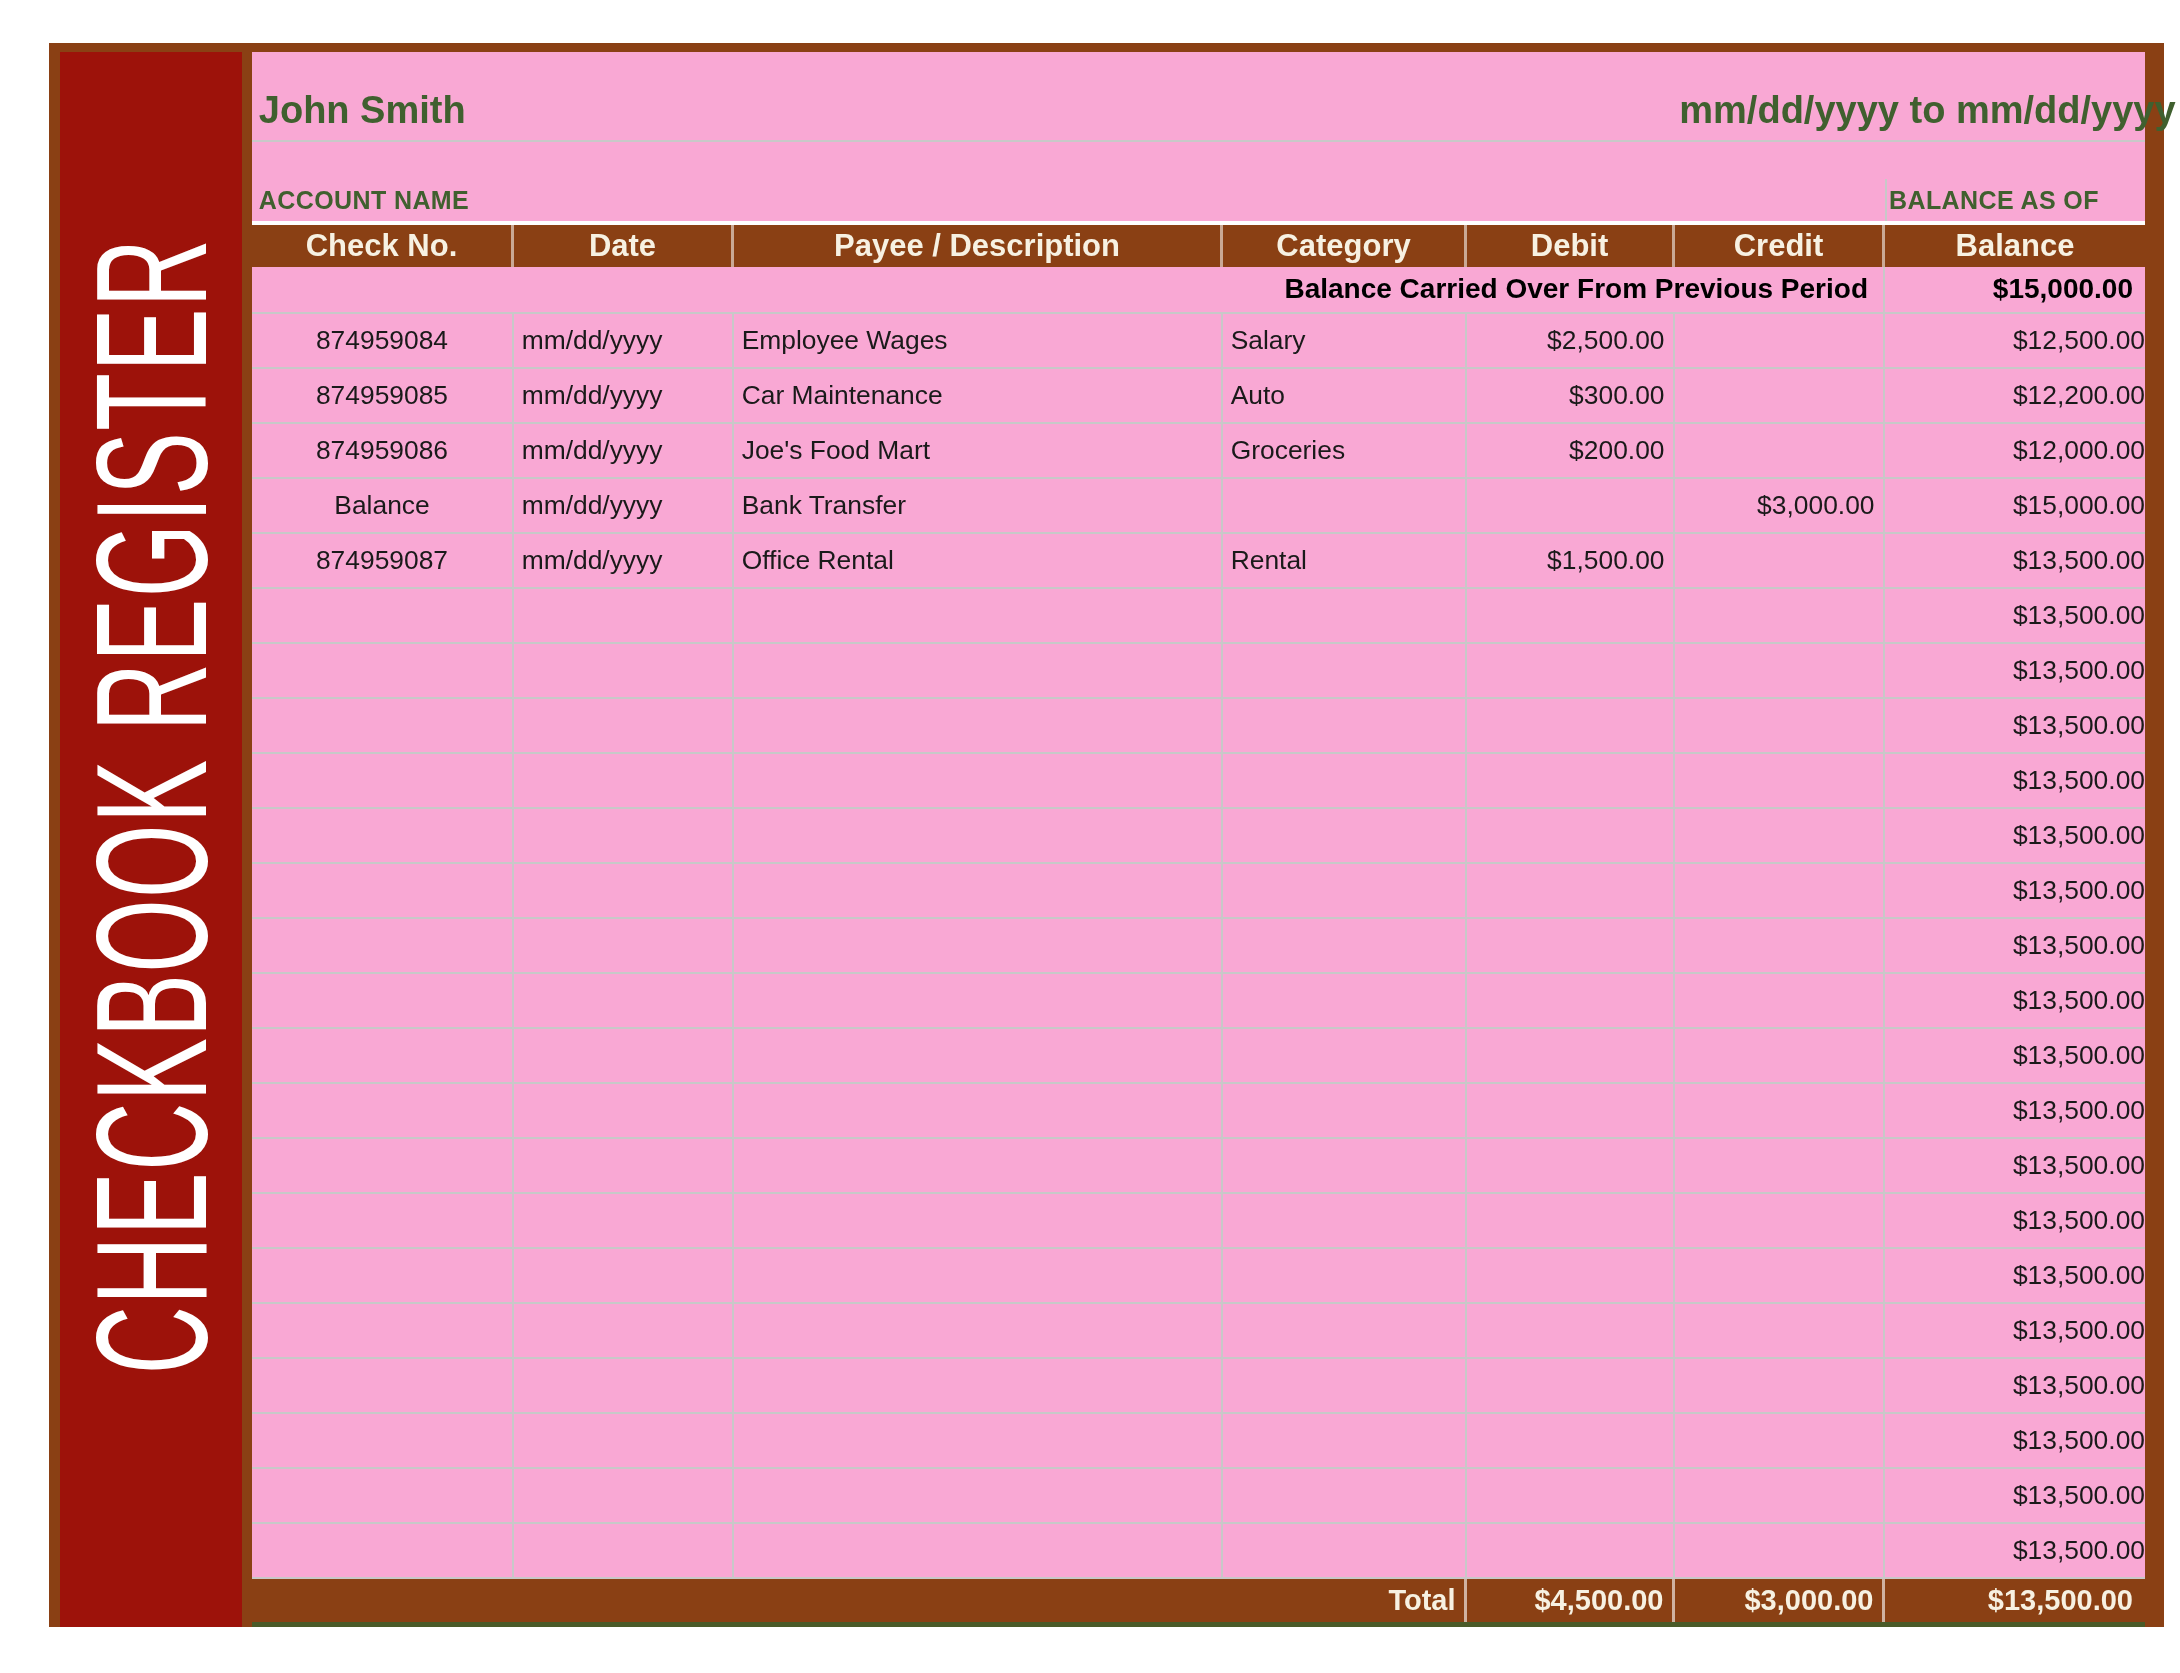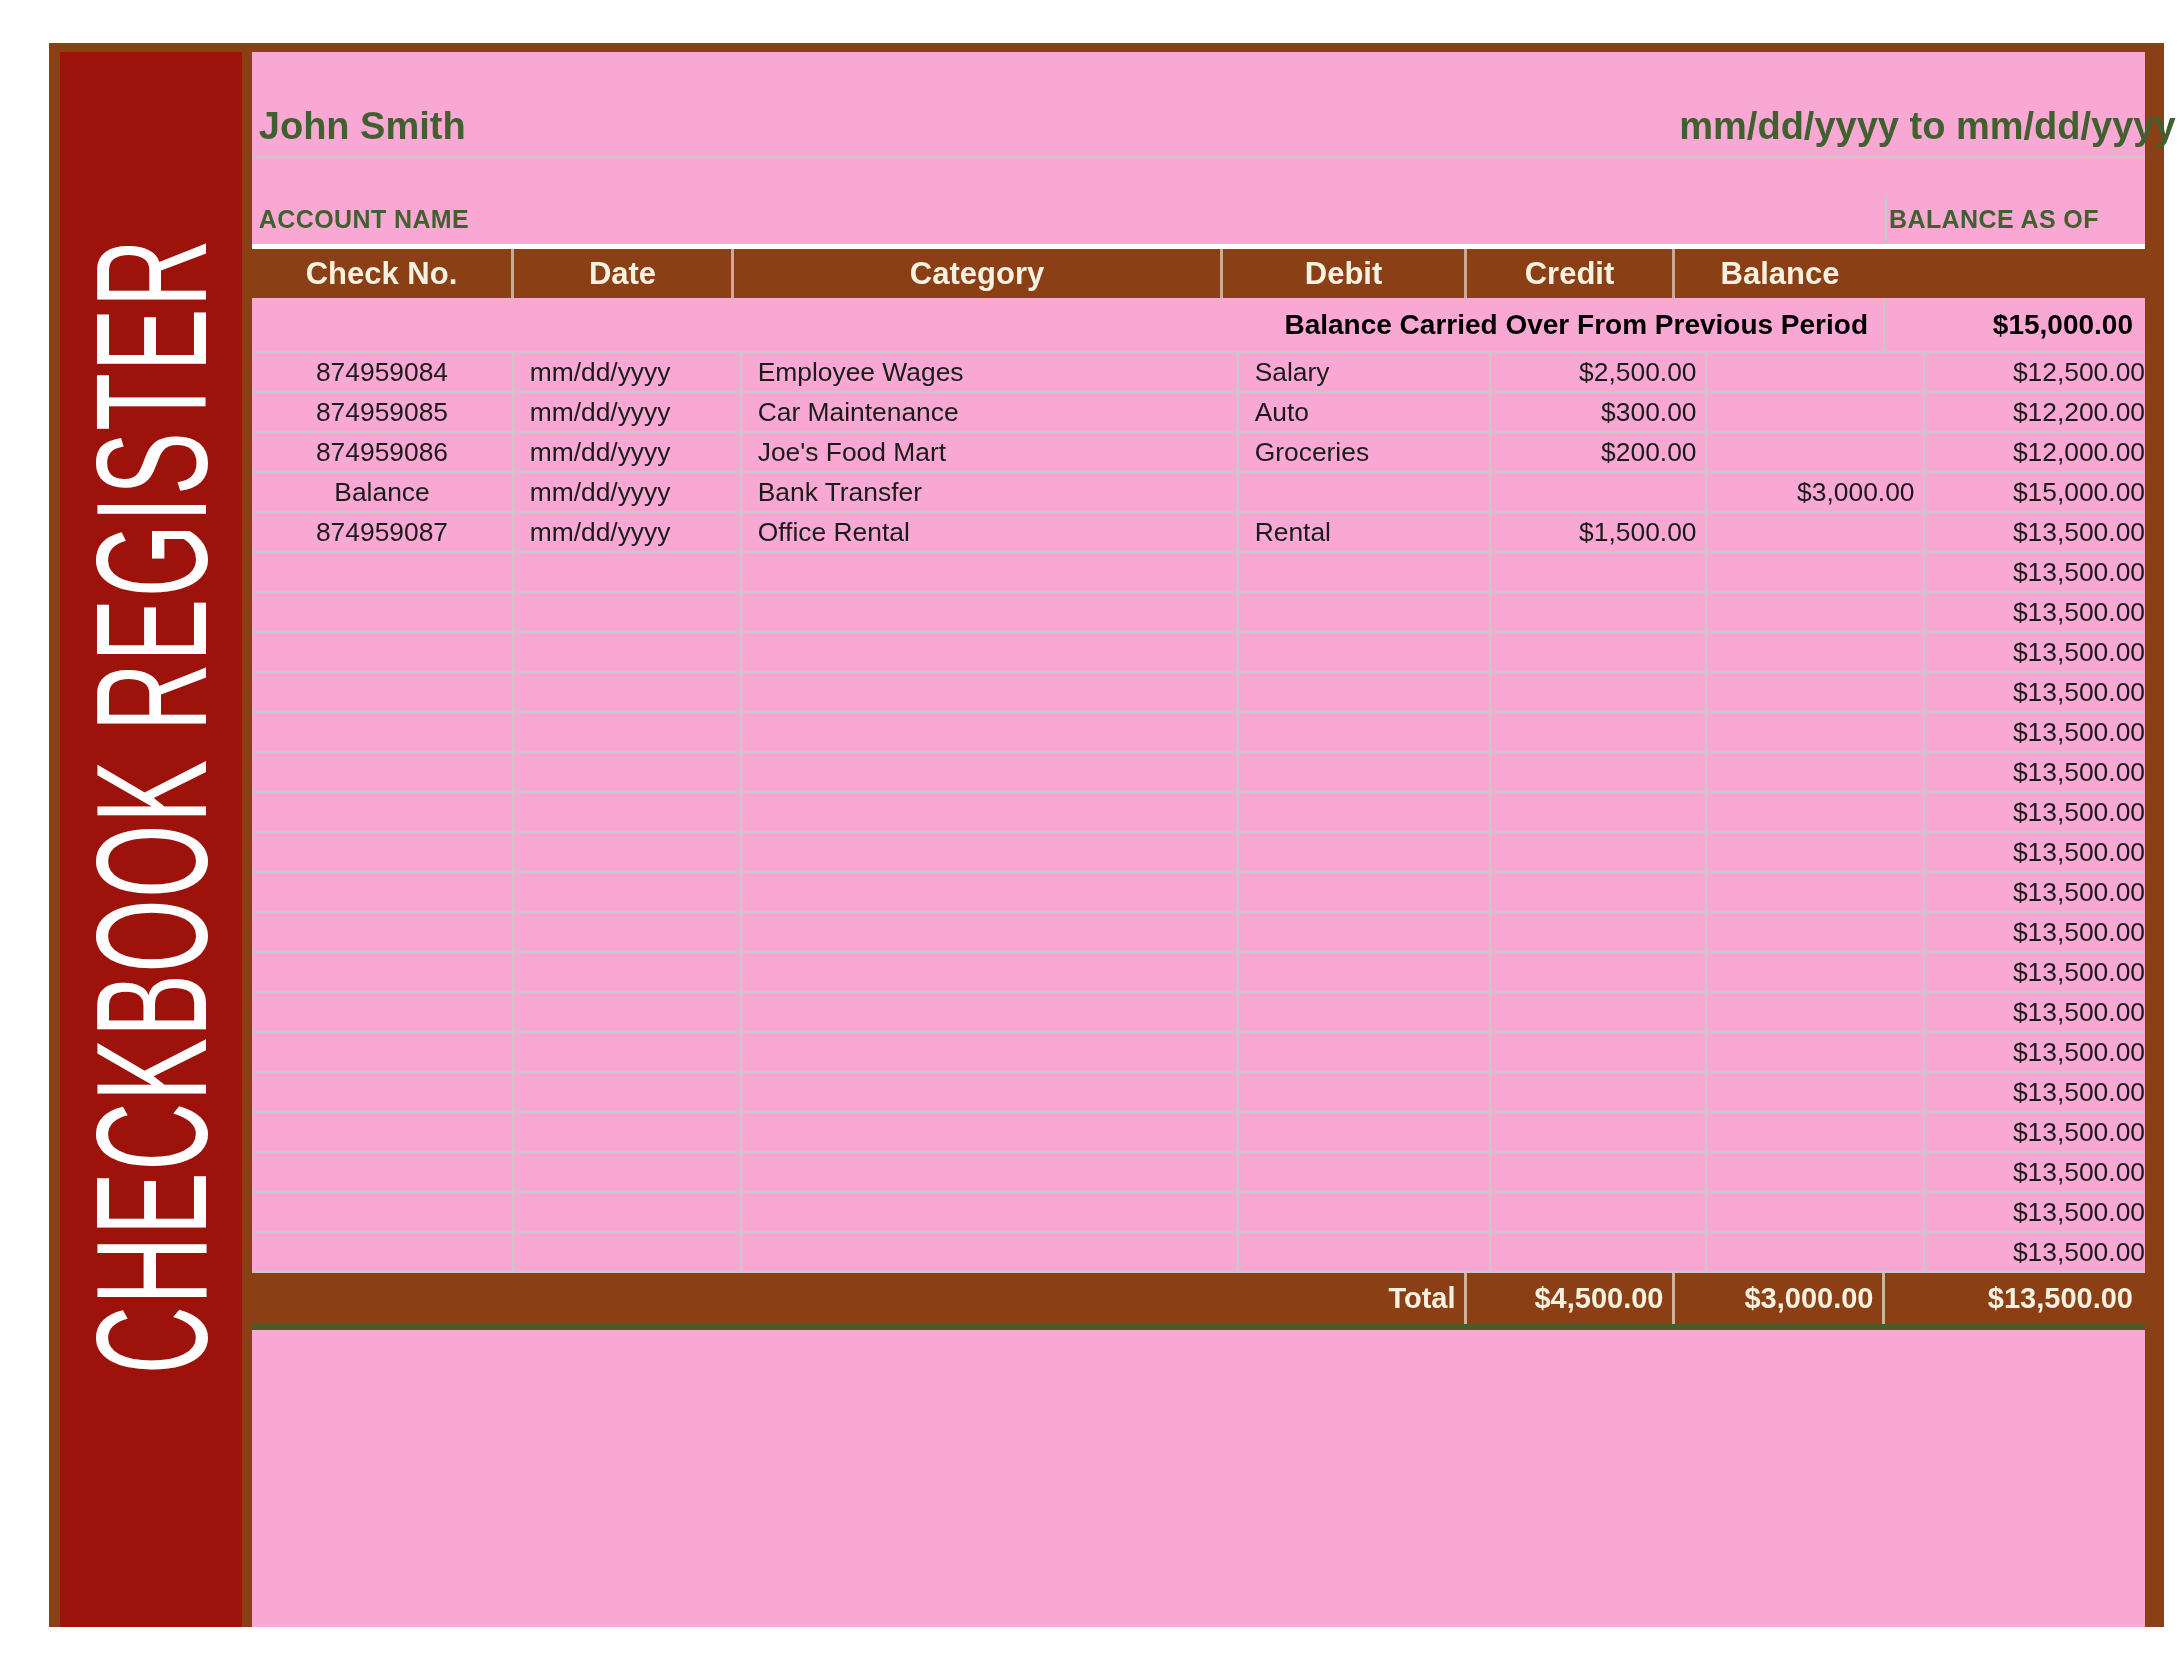--- a/index.html
+++ b/index.html
@@ -75,21 +75,21 @@
   .carried-row .merged {
     grid-column:1/7; display:flex; align-items:center; justify-content:flex-end;
     padding-right:15px; border-right:2.6px solid var(--grid);
     color:#000; font-size:28px; font-weight:bold;
   }
   .carried-row .cbal {
     grid-column:7/8; display:flex; align-items:center; justify-content:flex-end;
     padding-right:12px; color:#000; font-size:28px; font-weight:bold;
   }
 
-  .trow { height:40px; border-bottom:2.6px solid var(--grid);gap:8px; }
+  .trow { height:55px; border-bottom:2.6px solid var(--grid); }
   .trow .cell {
     display:flex; align-items:center; color:var(--ink); font-size:26.4px;
     border-right:2.6px solid var(--grid); overflow:hidden; white-space:nowrap;
   }
   .trow .cell:last-child { border-right:none; }
   .al-c { justify-content:center; }
   .al-l { justify-content:flex-start; padding-left:7.7px; }
   .al-r { justify-content:flex-end; padding-right:8.5px; }
   .al-rb { justify-content:flex-end; }
 
@@ -124,20 +124,21 @@
     <div class="grid subtitle-row">
       <div class="acct">ACCOUNT NAME</div>
       <div class="asof">BALANCE AS OF</div>
     </div>
 
     <div class="gap"></div>
 
     <div class="grid header-row">
       <div class="hcell">Check No.</div>
       <div class="hcell">Date</div>
+      <div class="hcell">Payee / Description</div>
       <div class="hcell">Category</div>
       <div class="hcell">Debit</div>
       <div class="hcell">Credit</div>
       <div class="hcell">Balance</div>
     </div>
 
     <div class="grid carried-row">
       <div class="merged">Balance Carried Over From Previous Period</div>
       <div class="cbal">$15,000.00</div>
     </div>

